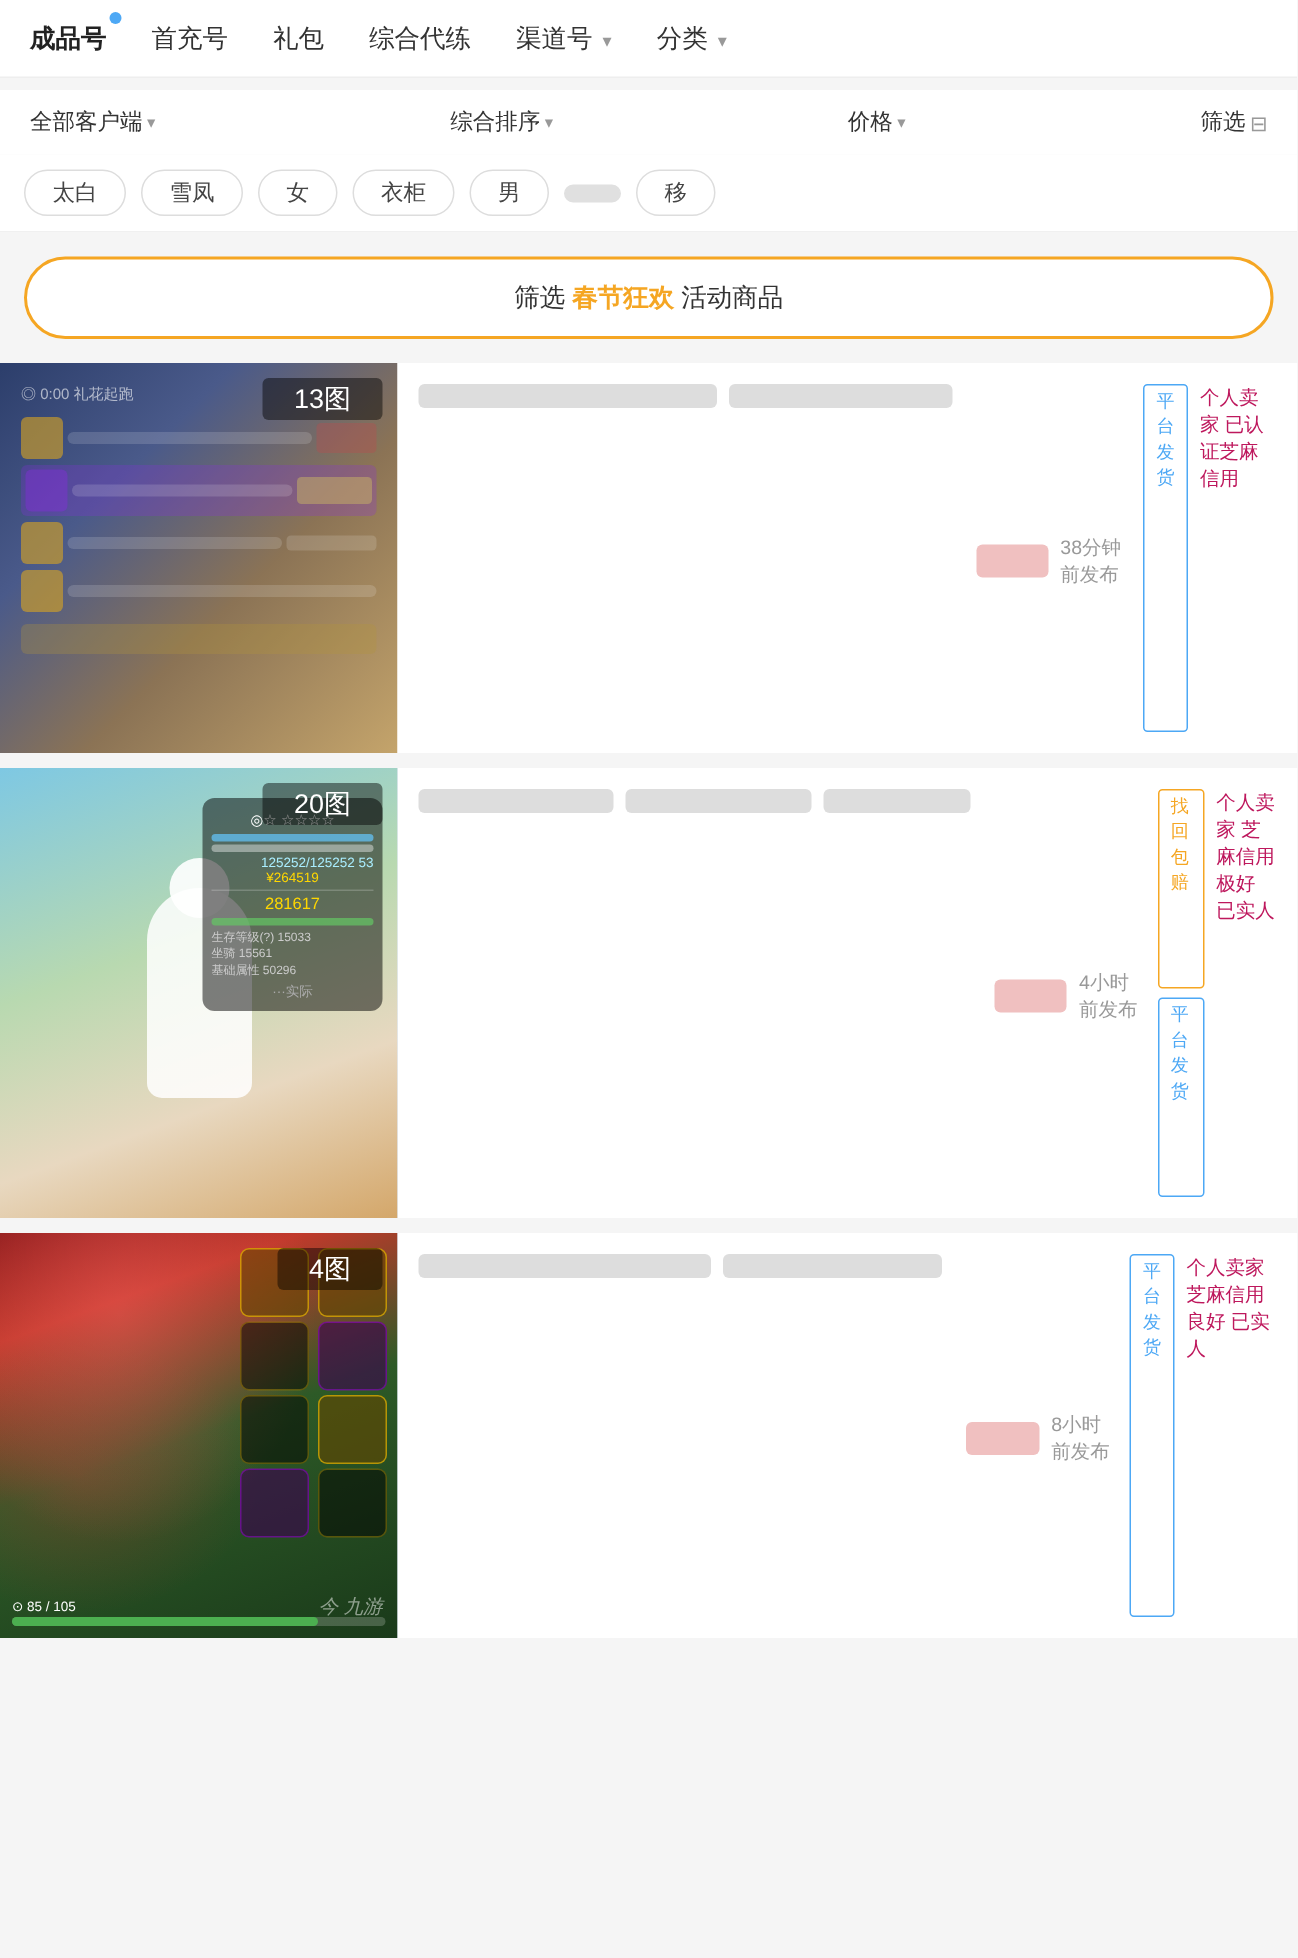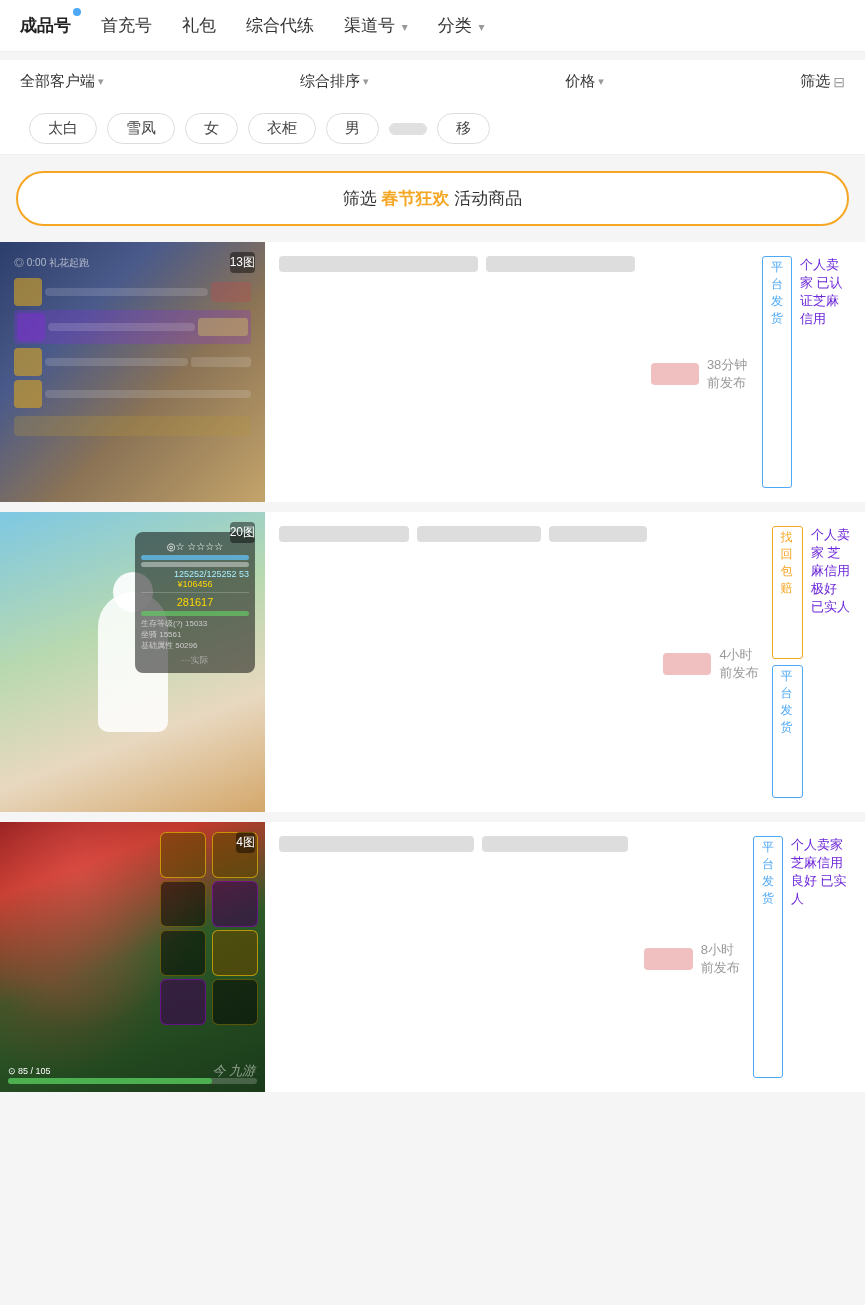--- a/index.html
+++ b/index.html
@@ -69,21 +69,21 @@
     }
     .filter-divider {
       flex: 1;
     }
 
     
     .tag-row {
       background: #fff;
       display: flex;
       align-items: center;
-      padding: 10px 29px;
+      padding: 10px 16px;
       gap: 10px;
       overflow-x: auto;
       scrollbar-width: none;
       border-bottom: 1px solid #f0f0f0;
     }
     .tag-row::-webkit-scrollbar { display: none; }
     .tag-pill {
       border: 1px solid #ddd;
       border-radius: 20px;
       padding: 5px 18px;
@@ -143,22 +143,22 @@
     }
     .thumb-wrap.third {
       height: 270px;
     }
     .img-count-badge {
       position: absolute;
       top: 10px;
       right: 10px;
       background: rgba(0,0,0,0.45);
       color: #fff;
-      font-size: 12px;
-      padding: 2px 0;
+      font-size: 18px;
+      padding: 2px 21px;
       border-radius: 4px;
     }
 
     
     .thumb-bg-1 {
       background: linear-gradient(135deg, #2c3e6b 0%, #4a5a8a 30%, #8b7355 60%, #c4a46b 100%);
       width: 100%;
       height: 100%;
       display: flex;
       flex-direction: column;
@@ -341,21 +341,21 @@
       padding: 2px 8px;
       border-radius: 3px;
     }
     .badge-tag.orange {
       border-color: #F5A623;
       color: #F5A623;
     }
 
     .seller-info {
       font-size: 13px;
-      color: #6d28d9;
+      color: #be185d;
     }
 
     .spacer { flex: 1; }
   </style>
 </head>
 <body>
 
 <div class="top-nav">
   <div class="nav-item active">
     <span>成品号</span>
@@ -466,21 +466,21 @@
     <div class="thumb-wrap tall">
       <div class="thumb-bg-2">
         <div class="figure-white">
           <div class="figure-head"></div>
         </div>
         <div class="stats-box">
           <div class="stat-number">◎☆ ☆☆☆☆</div>
           <div class="stat-line fill"></div>
           <div class="stat-line"></div>
           <div style="font-size:9px;color:#aef;text-align:right;">125252/125252 53</div>
-          <div style="font-size:9px;color:#FFD700;text-align:center;">¥106456</div>
+          <div style="font-size:9px;color:#FFD700;text-align:center;">¥264519</div>
           <div style="height:1px;background:rgba(255,255,255,0.2);margin:3px 0;"></div>
           <div class="stat-number" style="color:#FFD700;font-size:11px;">281617</div>
           <div class="stat-line fill" style="background:rgba(100,200,100,0.7);"></div>
           <div style="font-size:8px;color:#ccc;">
             <div>生存等级(?) 15033</div>
             <div>坐骑 15561</div>
             <div>基础属性 50296</div>
           </div>
           <div style="font-size:9px;color:#aaa;text-align:center;margin-top:3px;">···实际</div>
         </div>

